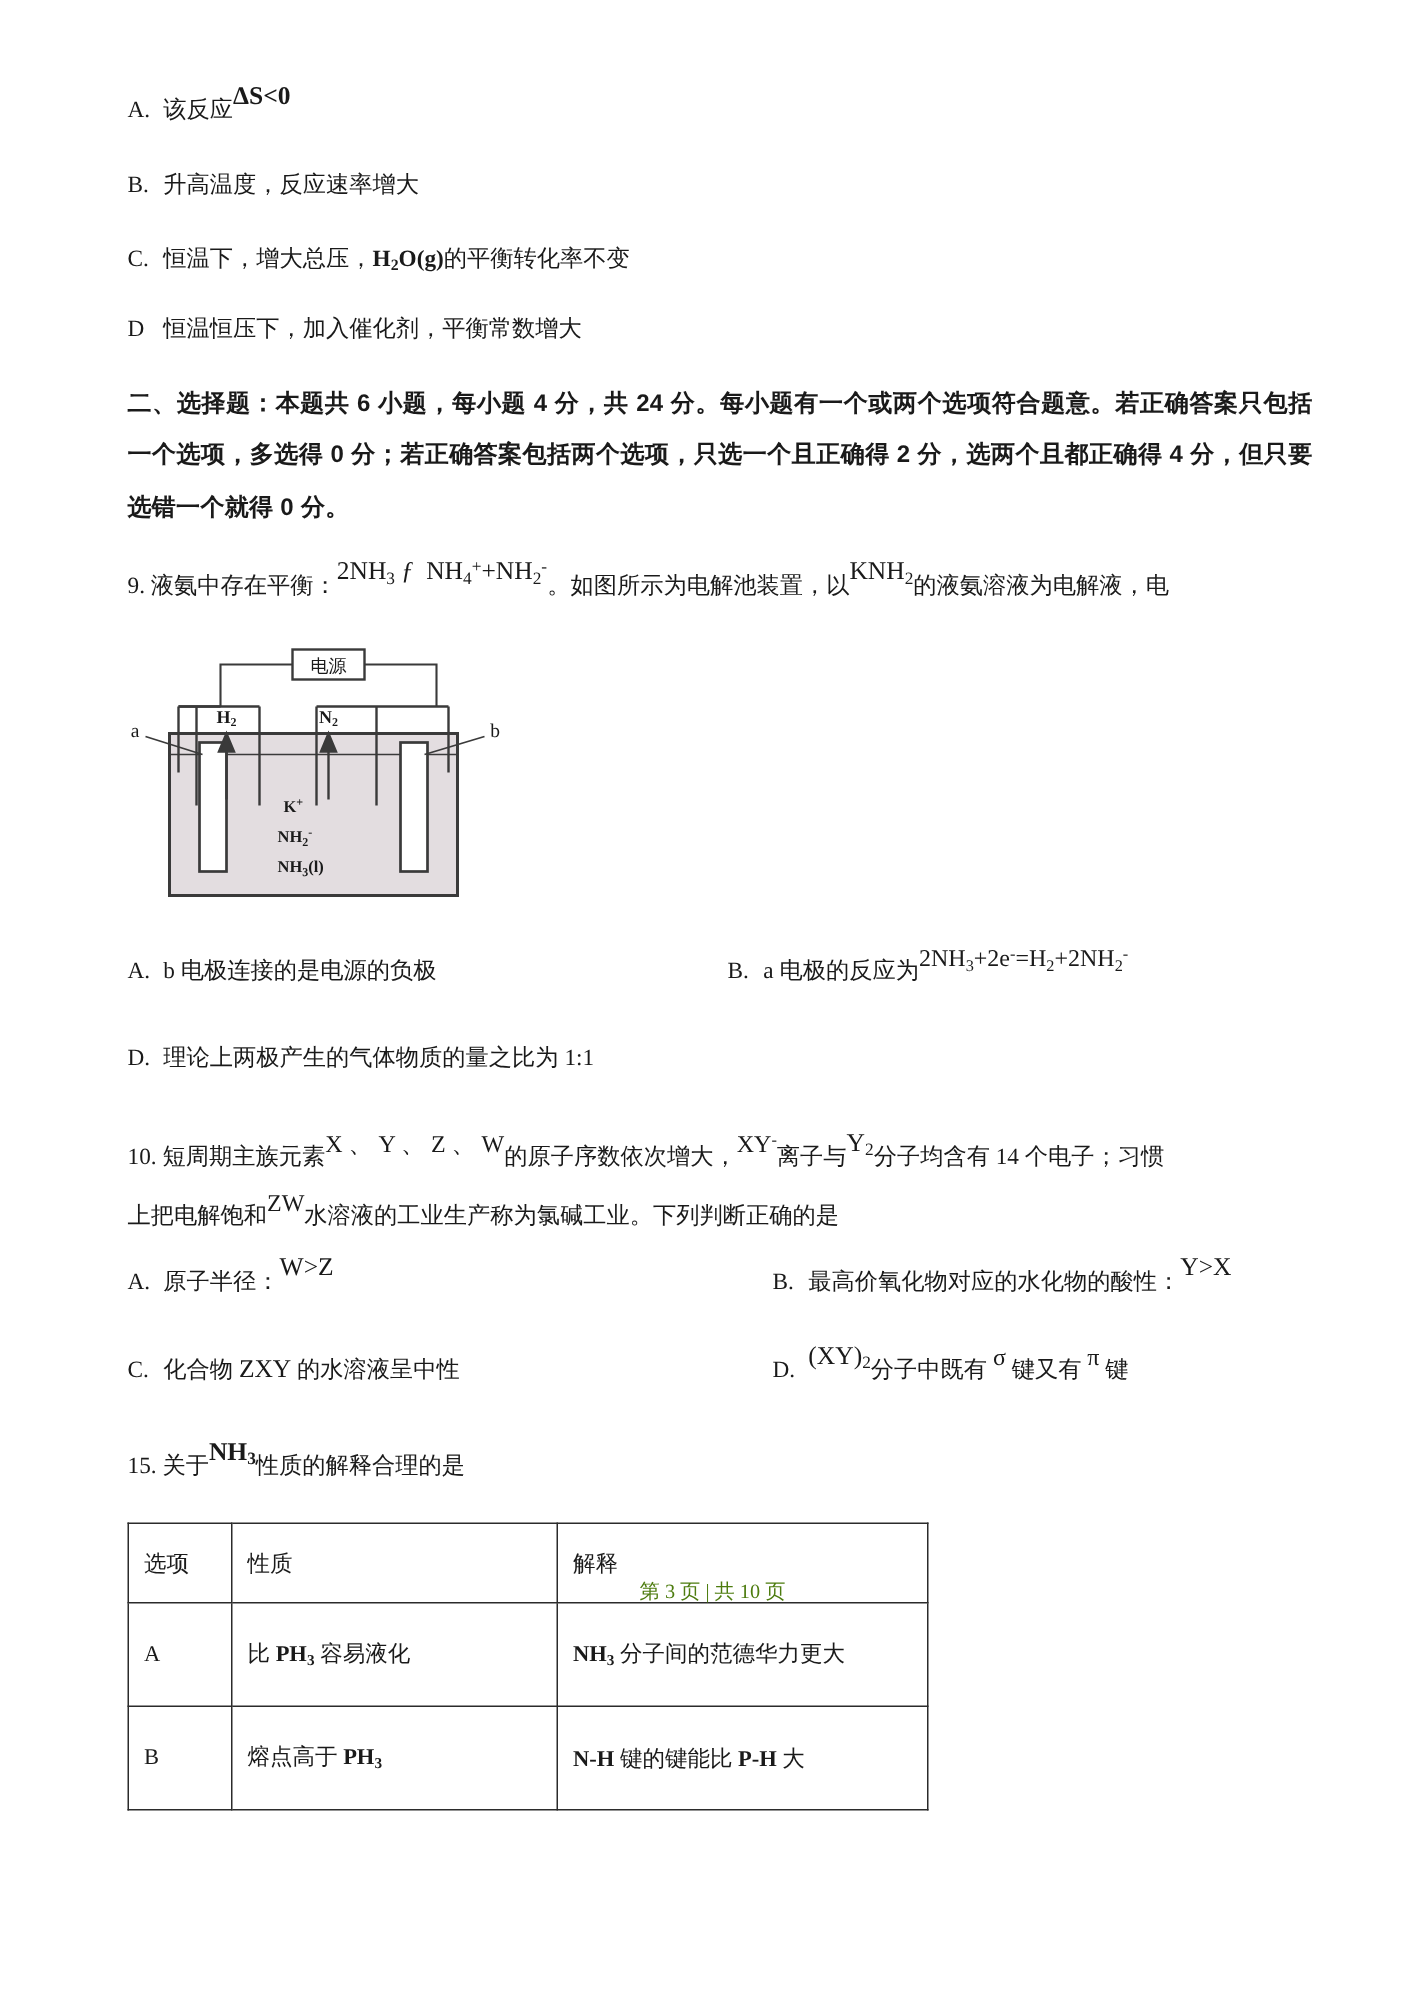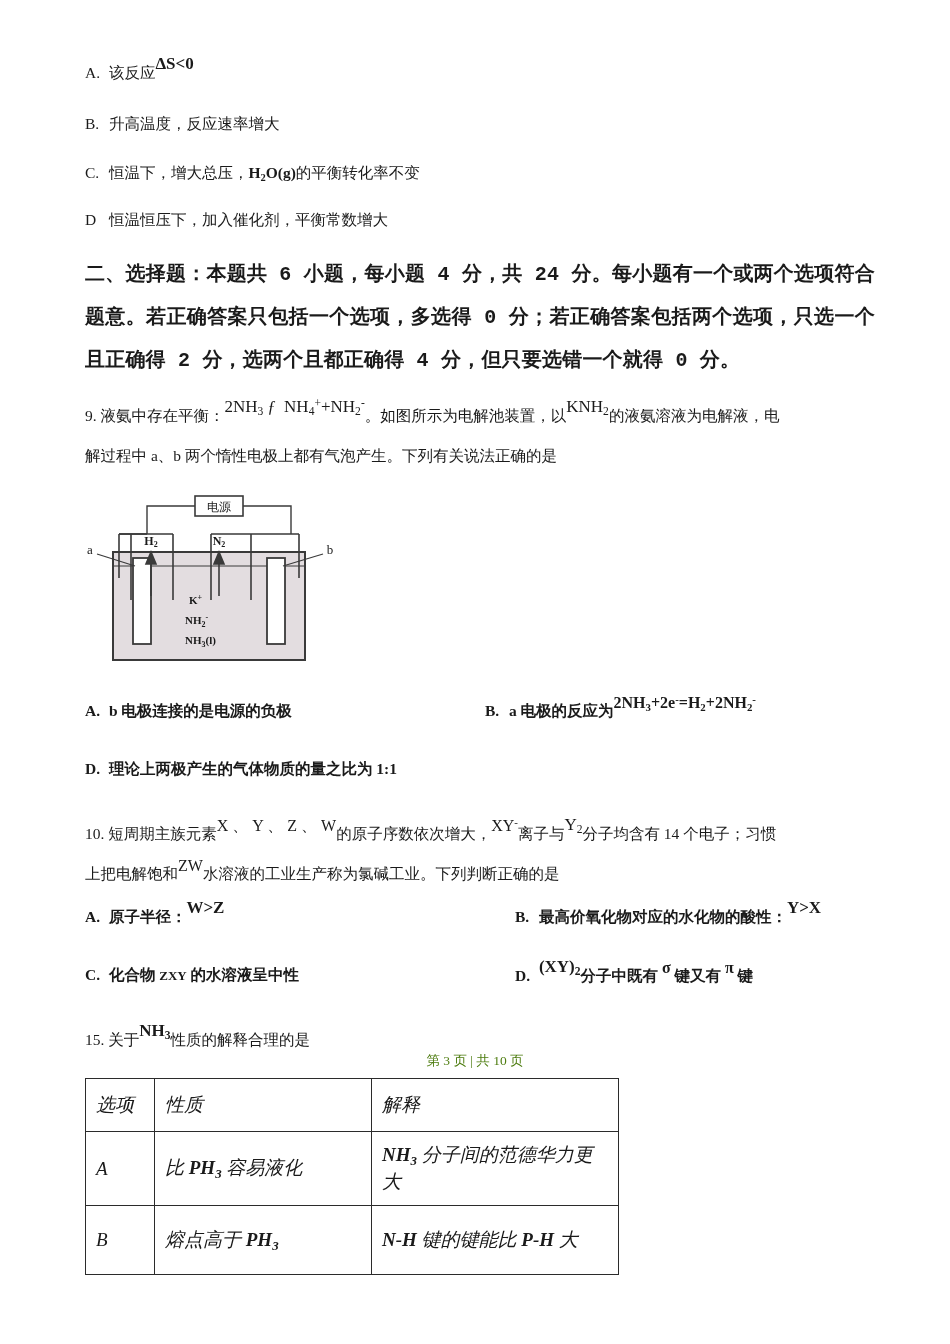--- a/index.html
+++ b/index.html
@@ -32,26 +32,26 @@
     white-space:nowrap;
   }
   .opt-label{display:inline-block;min-width:20px;}
   .q-stem{
     font-size:15.5px;
     line-height:2.4;
     margin:0;
   }
   .bold-block{
     font-weight:bold;
-    font-size:20px;
+    font-size:16px;
     line-height:2.15;
     letter-spacing:.2px;
     margin:0;
     text-align:justify;
-    font-family:Liberation Mono, monospace;
+    font-family:Liberation Sans, sans-serif;
   }
 
   
   .chem{font-family:"Liberation Serif","DejaVu Serif",serif;}
   sub{font-size:.68em;vertical-align:-.28em;}
   sup{font-size:.68em;vertical-align:.42em;}
   .raise{
     display:inline-block;
     position:relative;
     top:-9px;
@@ -66,21 +66,20 @@
   .eqarrow{
     font-family:"Liberation Serif","DejaVu Serif",serif;
     font-style:italic;
     padding:0 4px;
   }
 
   
   .two-col{
     display:flex;
     margin:0 0 34px 0;
-    font-weight:bold;
   }
   .two-col > div:first-child{width:400px;flex:0 0 400px;}
   .two-col > div:last-child{flex:1;}
   .two-col .opt-line{margin:0;}
 
   
   .figure-wrap{
     position:relative;
     margin:18px 0 22px 0;
     height:185px;
@@ -93,24 +92,23 @@
   
   table.qtable{
     border-collapse:collapse;
     margin-top:18px;
     width:470px;
     table-layout:fixed;
   }
   table.qtable td{
     border:1.4px solid #2b2b2b;
     padding:10px 10px;
-    font-size:19px;
+    font-size:15px;
     vertical-align:middle;
     height:48px;
-    font-style:italic;
   }
   table.qtable tr:first-child td{height:38px;padding:7px 10px;}
   .col-a{width:48px;}
   .col-b{width:196px;}
   .col-c{width:226px;}
   .cell-strong{font-weight:600;}
 
   
   .footer{
     position:absolute;
@@ -146,21 +144,20 @@
       <span class="opt-label">D</span>
       <span>恒温恒压下，加入催化剂，平衡常数增大</span>
     </div>
 
     <p class="bold-block">二、选择题：本题共 6 小题，每小题 4 分，共 24 分。每小题有一个或两个选项符合题意。若正确答案只包括一个选项，多选得 0 分；若正确答案包括两个选项，只选一个且正确得 2 分，选两个且都正确得 4 分，但只要选错一个就得 0 分。</p>
 
     <div class="q-stem" style="margin-top:14px;">
       <span>9.</span>
       <span>液氨中存在平衡：</span><span class="raise chem">2NH<sub>3</sub><span class="eqarrow">ƒ</span>&nbsp;NH<sub>4</sub><sup>+</sup>+NH<sub>2</sub><sup>-</sup></span><span>。如图所示为电解池装置，以</span><span class="raise chem">KNH<sub>2</sub></span><span>的液氨溶液为电解液，电</span>
     </div>
-    <div class="q-stem">解过程中 a、b 两个惰性电极上都有气泡产生。下列有关说法正确的是</div>
 
     <div class="figure-wrap">
       <svg class="figure" width="300" height="185" viewBox="0 0 300 185">
 
         <rect x="28" y="60" width="192" height="108" fill="#e3dde0" stroke="#3a3a3a" stroke-width="2"></rect>
 
         <line x1="28" y1="74" x2="220" y2="74" stroke="#3a3a3a" stroke-width="1"></line>
 
         <rect x="110" y="4" width="48" height="20" fill="#ffffff" stroke="#3a3a3a" stroke-width="1.6"></rect>
         <text x="134" y="19" text-anchor="middle" font-size="12" font-family="'Liberation Sans','DejaVu Sans',sans-serif" fill="#1a1a1a">电源</text>
@@ -243,21 +240,21 @@
           <span class="opt-label">B.</span>
           <span>最高价氧化物对应的水化物的酸性：</span><span class="raise">Y&gt;X</span>
         </div>
       </div>
     </div>
 
     <div class="two-col" style="margin-bottom:30px;">
       <div style="width:430px;flex:0 0 430px;">
         <div class="opt-line">
           <span class="opt-label">C.</span>
-          <span>化合物 <span class="chem" style="font-size:13px;">ZXY</span> 的水溶液呈中性</span>
+          <span>化合物 <span class="chem" style="font-size:17px;">ZXY</span> 的水溶液呈中性</span>
         </div>
       </div>
       <div>
         <div class="opt-line">
           <span class="opt-label">D.</span>
           <span class="raise chem">(XY)<sub>2</sub></span><span>分子中既有 <span class="raise-sm">σ</span> 键又有 <span class="raise-sm">π</span> 键</span>
         </div>
       </div>
     </div>
 

